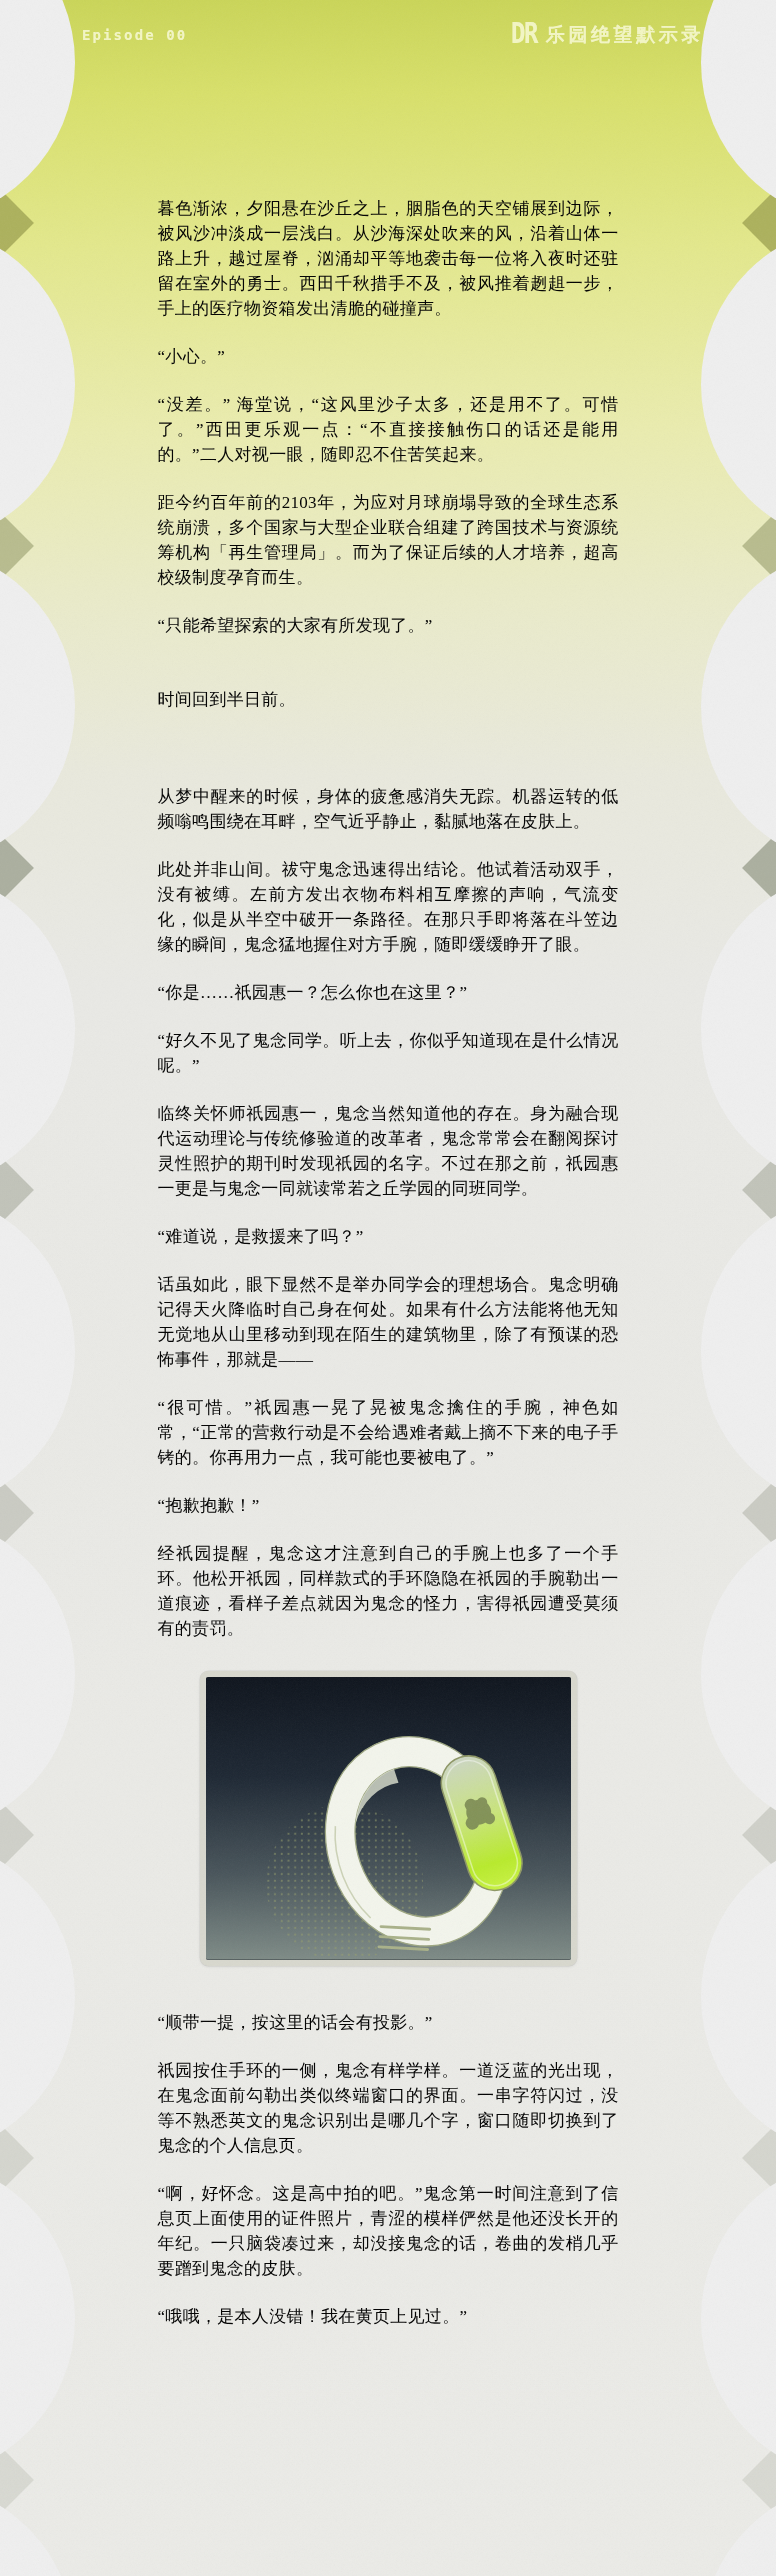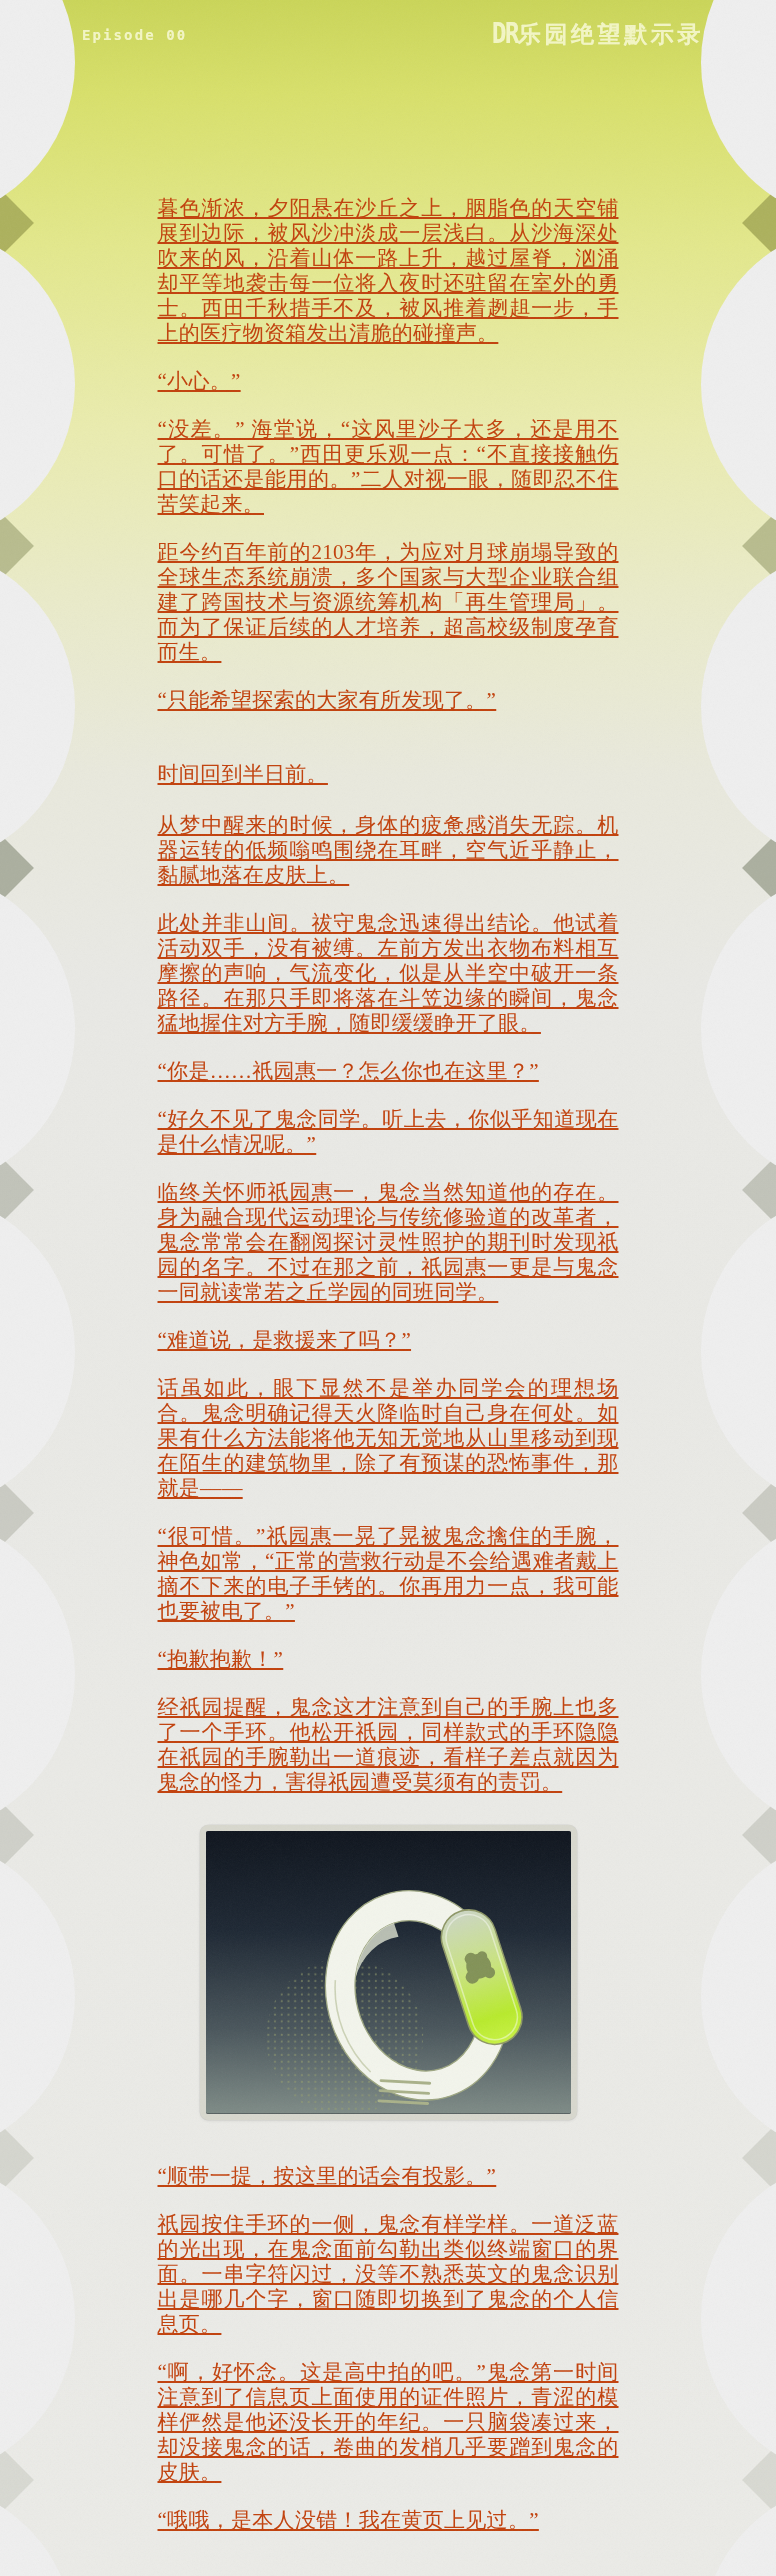--- a/index.html
+++ b/index.html
@@ -38,46 +38,46 @@
   .noise{position:absolute;inset:0;z-index:8;pointer-events:none;opacity:.055;}
   
   .header{position:absolute;top:0;left:0;right:0;height:72px;z-index:6;}
   .episode{
     position:absolute;left:82px;top:27px;
     font-family:"DejaVu Sans Mono","Liberation Mono",monospace;
     font-weight:700;font-size:14px;letter-spacing:2.1px;
     color:#f3f6c4;text-shadow:0 0 0.5px rgba(255,255,255,.4);
   }
   .logo{
-    position:absolute;right:72px;top:22px;display:flex;align-items:center;gap:0;
+    position:absolute;right:72px;top:22px;display:flex;align-items:center;gap:9px;
     color:#f3f6c4;
     margin-left:40px;
   }
   .logo .monogram{
     font-family:"DejaVu Sans Mono","Liberation Mono",monospace;
     font-weight:900;font-size:24px;letter-spacing:-1.6px;line-height:1;
     transform:scaleY(1.18);text-shadow:0 0 0.5px rgba(255,255,255,.4);
   }
   .logo .logo-title{
     font-family:"Liberation Sans","DejaVu Sans",sans-serif;
-    font-weight:900;font-size:23px;letter-spacing:3.6px;line-height:1;
+    font-weight:900;font-size:19px;letter-spacing:3.6px;line-height:1;
     text-shadow:0 0 0.5px rgba(255,255,255,.4);
   }
   
   .article{
     position:relative;z-index:5;width:461px;margin:0 auto;
     padding-top:196px;padding-bottom:135px;
   }
   .article p{
     margin:0 0 23px 0;
-    font-size:21px;line-height:25px;color:#c2410c;
-    text-align:justify;letter-spacing:0.3px;text-decoration:underline;
+    font-size:17px;line-height:25px;color:#000000;
+    text-align:justify;letter-spacing:0.3px;
   }
   .article p.scene-break-1{margin-top:49px;}
-  .article p.scene-break-2{margin-top:26px;}
+  .article p.scene-break-2{margin-top:72px;}
   
   .figure{
     width:365px;margin:30px auto 44px auto;
     border:6.2px solid #d8d8ce;border-radius:8.3px;
     box-shadow:0 0 0 0.5px rgba(0,0,0,.07), 0 1px 3.1px rgba(0,0,0,.08);
     overflow:hidden;background:#10161f;
   }
   .figure svg{display:block;}
 </style>
 </head>

